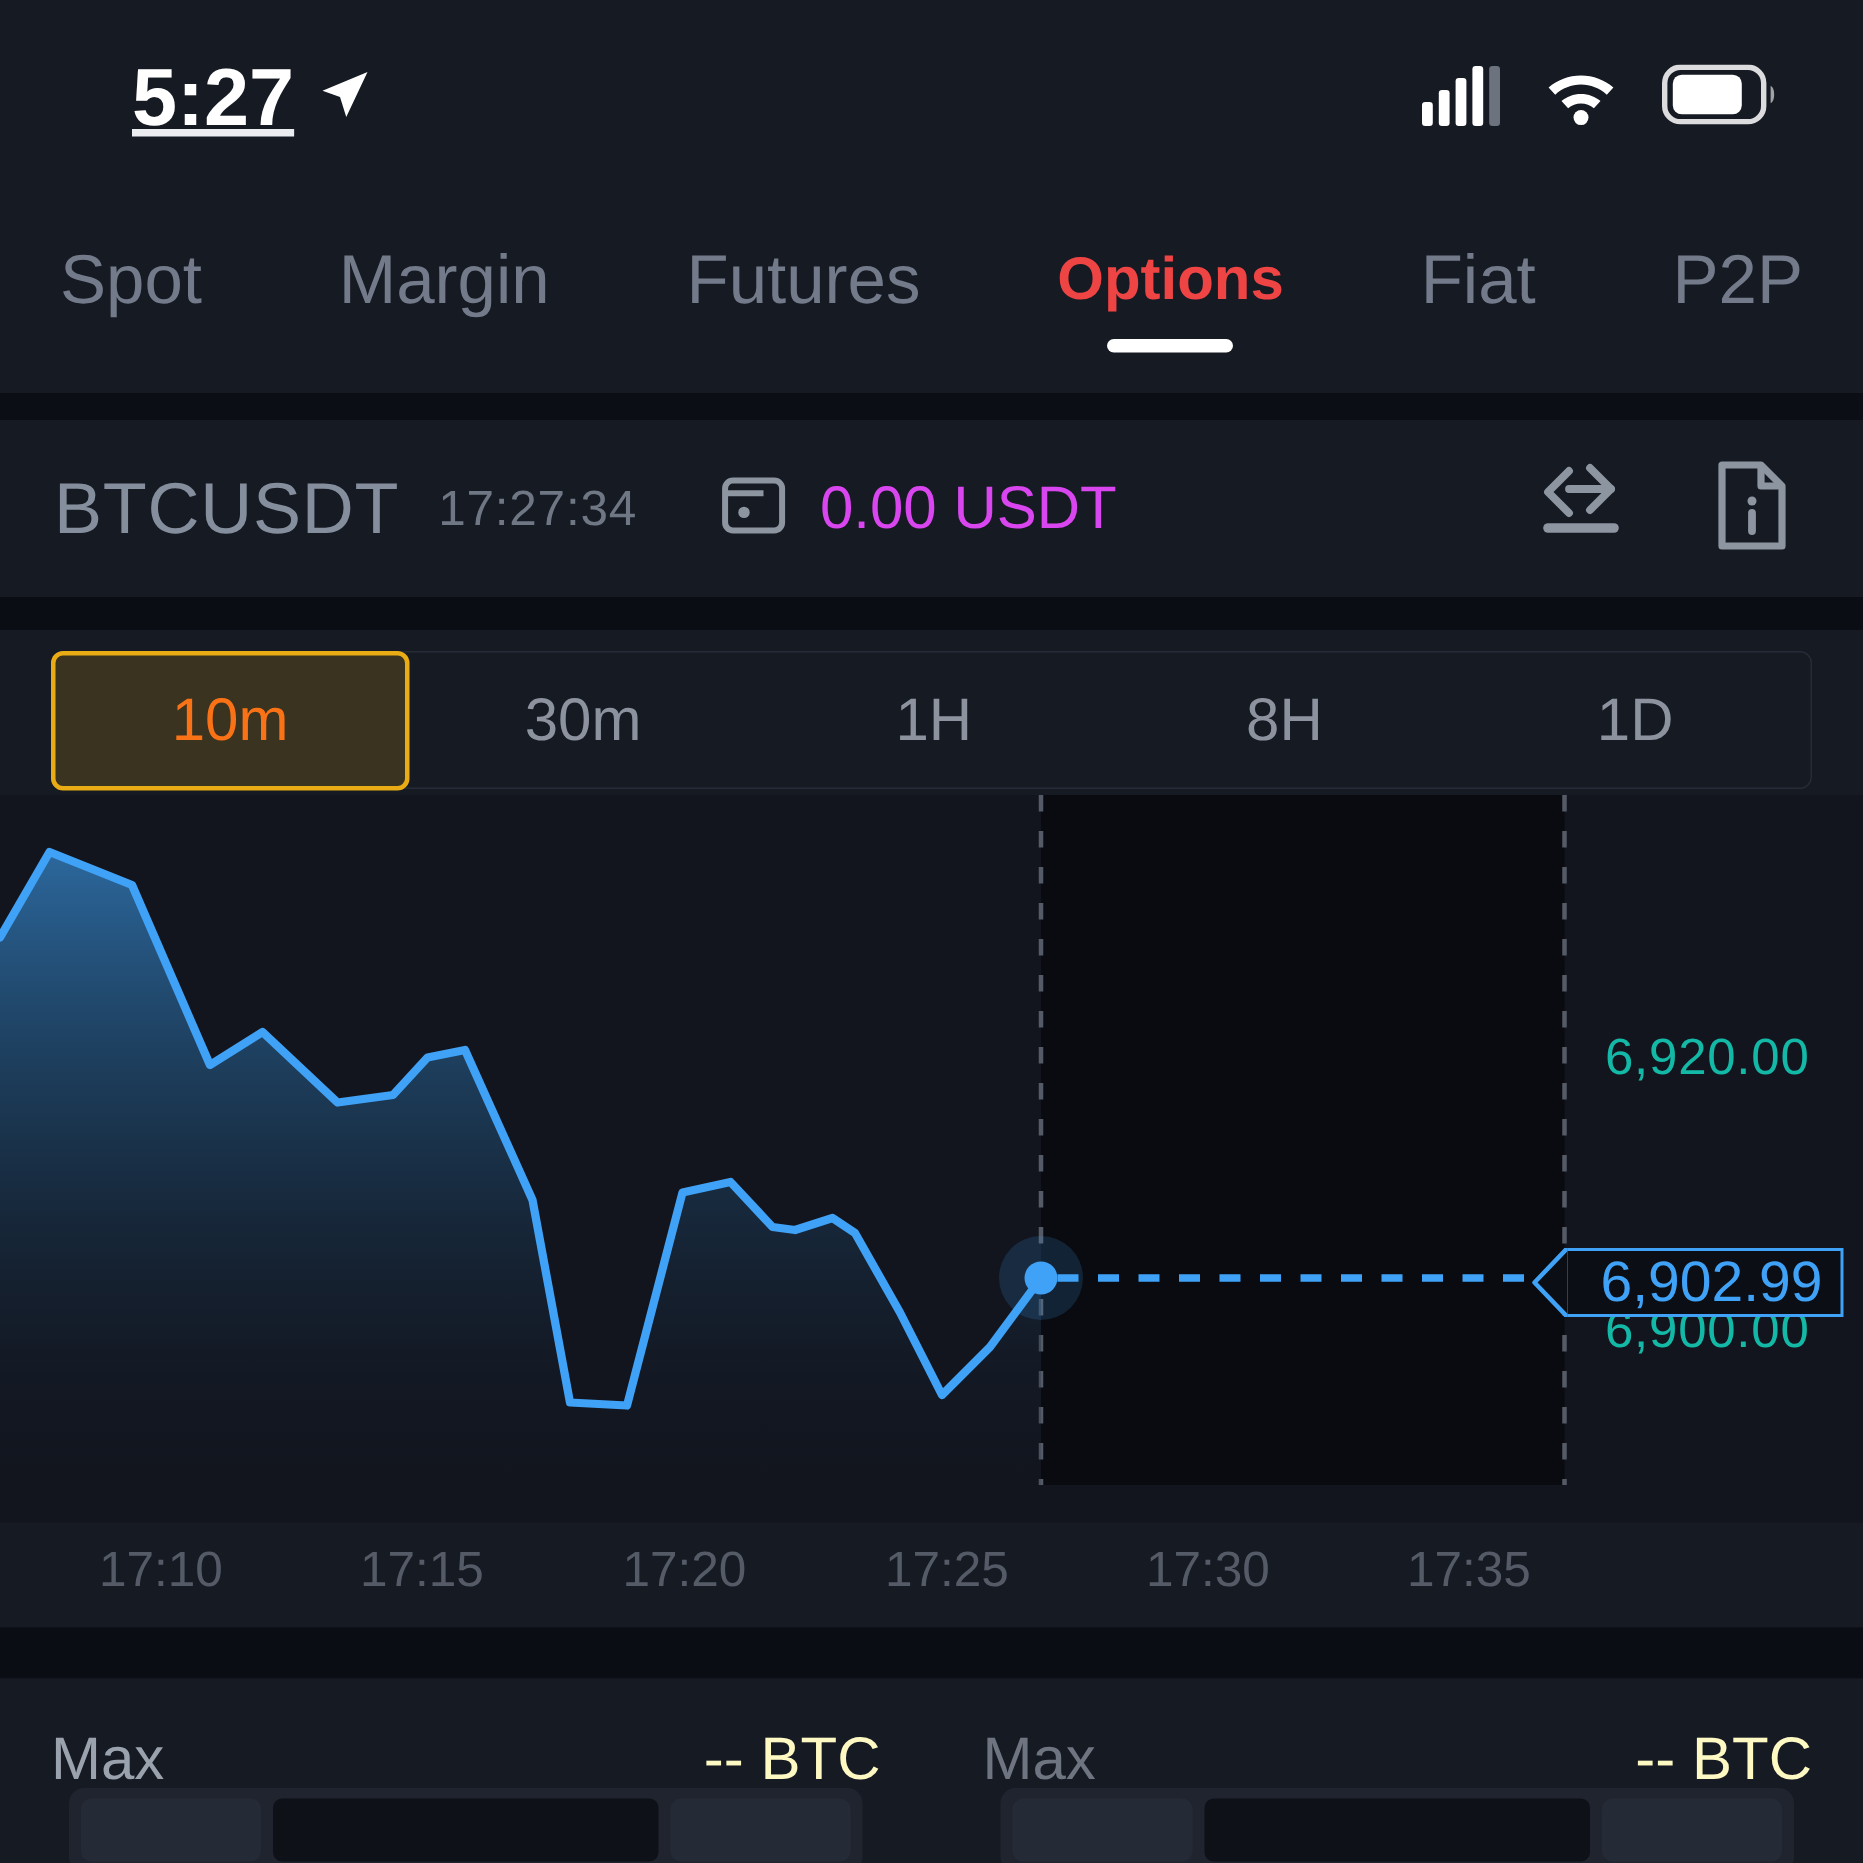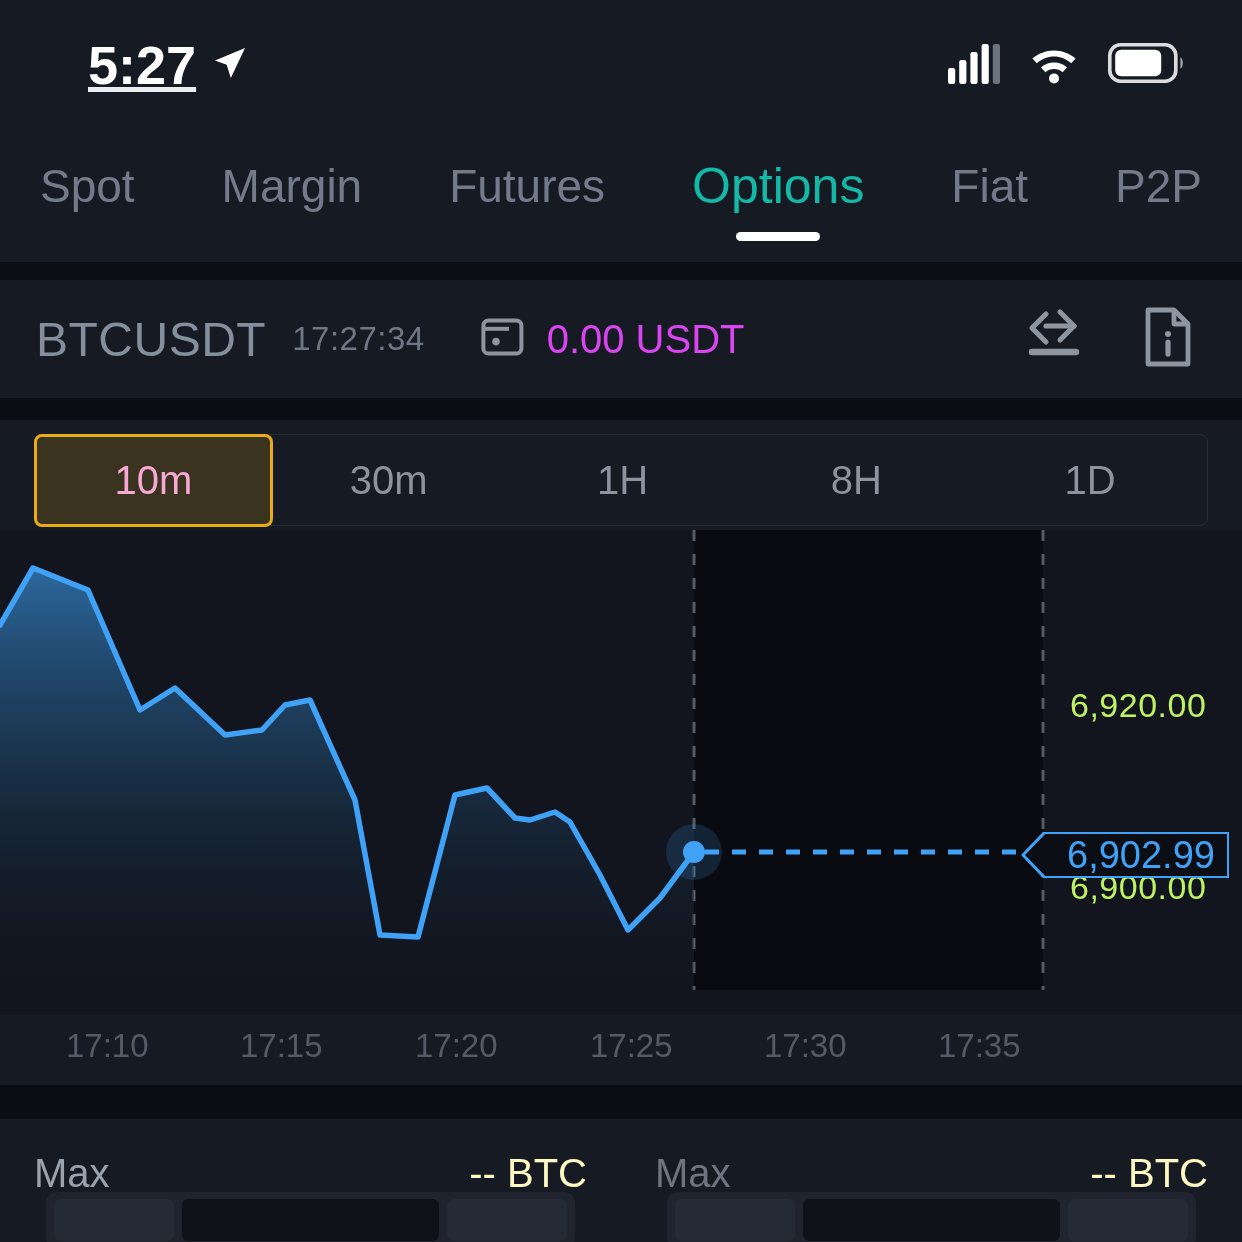--- a/index.html
+++ b/index.html
@@ -31,21 +31,21 @@
     height:132px; width:100%;
     display:flex; align-items:center; justify-content:space-between;
     padding:0 34px;
     background:#161A23;
     position:relative;
   }
   .tab {
     font-size:46px; color:#737A8A; font-weight:400;
     padding:6px 6px 26px 6px; position:relative; white-space:nowrap;
   }
-  .tab.active { color:#14b8a6; font-weight:400; font-size:50px; }
+  .tab.active { color:#ef4444; font-weight:700; font-size:40px; }
   .tab.active::after {
     content:""; position:absolute; left:50%; transform:translateX(-50%);
     bottom:0; width:84px; height:9px; background:#FFFFFF; border-radius:5px;
   }
 
   .divider-dark { width:100%; height:18px; background:#0B0E14; }
 
   
   .pairbar {
     height:118px; width:100%;
@@ -65,33 +65,33 @@
   .tf-area { width:100%; padding:14px 34px 0 34px; background:#161A23; position:relative; z-index:4;}
   .tf-bar {
     height:92px; display:flex; align-items:stretch;
     border:1.5px solid #262B36; border-radius:8px; overflow:visible;
   }
   .tf-item {
     flex:1; display:flex; align-items:center; justify-content:center;
     font-size:40px; color:#8C939F; border-radius:6px;
   }
   .tf-item.active {
-    color:#f9a8d4; background:#3A3320; border:3px solid #E9AC14;
+    color:#f97316; background:#3A3320; border:3px solid #E9AC14;
     margin:-1.5px; border-radius:8px; font-weight:400;
   }
 
   
   .chart {
     position:absolute; left:0; top:530px; width:1242px; height:560px;
     background:#12151E; overflow:hidden;
   }
   .chart svg { position:absolute; left:0; top:0; }
 
   .ylabel {
-    position:absolute; font-size:34px; color:#bef264; letter-spacing:0.5px;
+    position:absolute; font-size:34px; color:#14b8a6; letter-spacing:0.5px;
   }
   .ylabel.y1 { left:1070px; top:156px; }
   .ylabel.y2 { left:1070px; top:338px; }
 
   .price-badge {
     position:absolute; left:1043px; top:302px;
     height:46px; display:flex; align-items:flex-start;
     padding:0 12px 0 22px;
     border:2.5px solid #3FA2F7; color:#3FA2F7;
     font-size:38px; letter-spacing:0px; background:#0B0E14;

